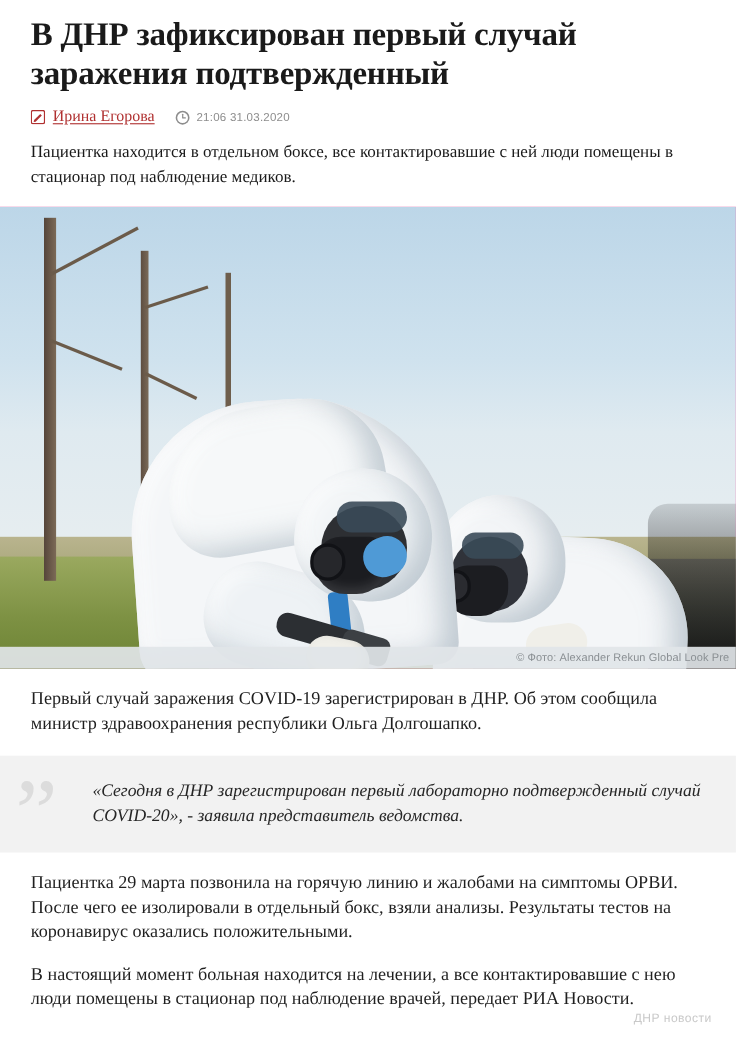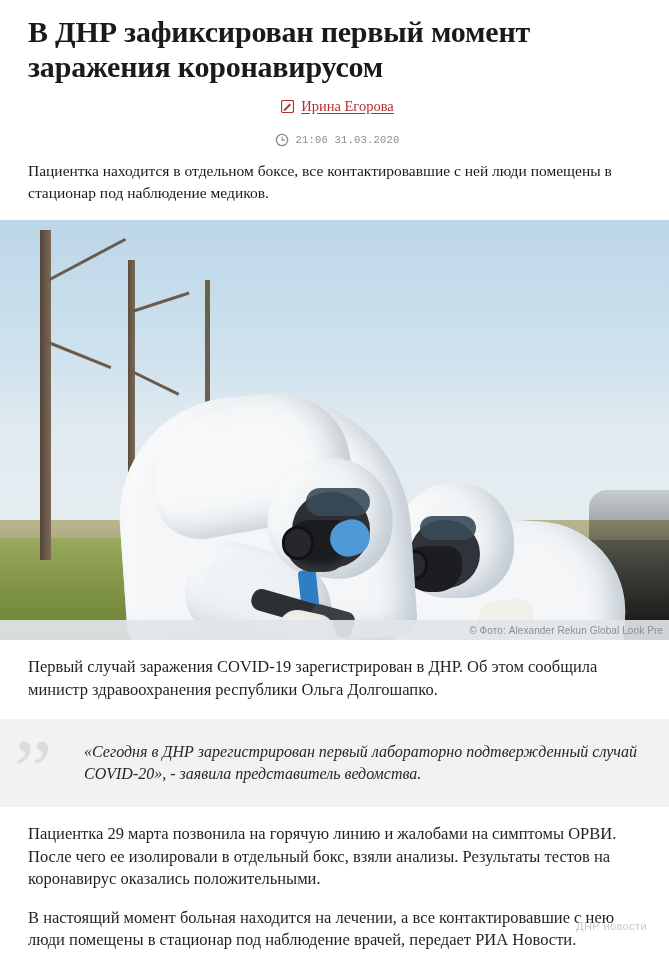--- a/index.html
+++ b/index.html
@@ -31,21 +31,20 @@
     color: #1a1a1a;
     margin: 0 0 14px 0;
     letter-spacing: -0.2px;
   }
 
   .meta-row {
     display: flex;
     align-items: center;
     gap: 18px;
     margin-bottom: 13px;
-    flex-direction: column;
   }
   .author-block {
     display: flex;
     align-items: center;
     gap: 7px;
   }
   .pen-icon {
     width: 13px;
     height: 13px;
     position: relative;
@@ -61,21 +60,21 @@
     cursor: pointer;
   }
   .time-block {
     display: flex;
     align-items: center;
     gap: 6px;
   }
   .clock-icon { width: 14px; height: 14px; display: inline-block; }
   .clock-icon svg { display: block; }
   .timestamp {
-    font-family: Liberation Mono, monospace;
+    font-family: Liberation Sans, sans-serif;
     font-size: 10.5px;
     color: #8d8d8d;
     letter-spacing: 0.2px;
   }
 
   .lead {
     font-family: "Liberation Serif", serif;
     font-size: 15.5px;
     font-weight: normal;
     line-height: 1.42;
@@ -285,21 +284,21 @@
     letter-spacing: .4px;
     pointer-events: none;
   }
 </style>
 </head>
 <body>
 
 <div class="page">
 
   <div class="article-header">
-    <h1 class="headline">В ДНР зафиксирован первый момент заражения коронавирусом</h1>
+    <h1 class="headline">В ДНР зафиксирован первый случай заражения подтвержденный</h1>
 
     <div class="meta-row">
       <div class="author-block">
         <span class="pen-icon">
           <svg width="13" height="13" viewBox="0 0 13 13">
             <rect x="0.5" y="0.5" width="12" height="12" rx="1.5" fill="none" stroke="#b03030" stroke-width="1.2"></rect>
             <path d="M3 9.2 L8.6 3.6 L10 5 L4.4 10.6 L2.6 11 Z" fill="#b03030"></path>
           </svg>
         </span>
         <span class="author-name">Ирина Егорова</span>

